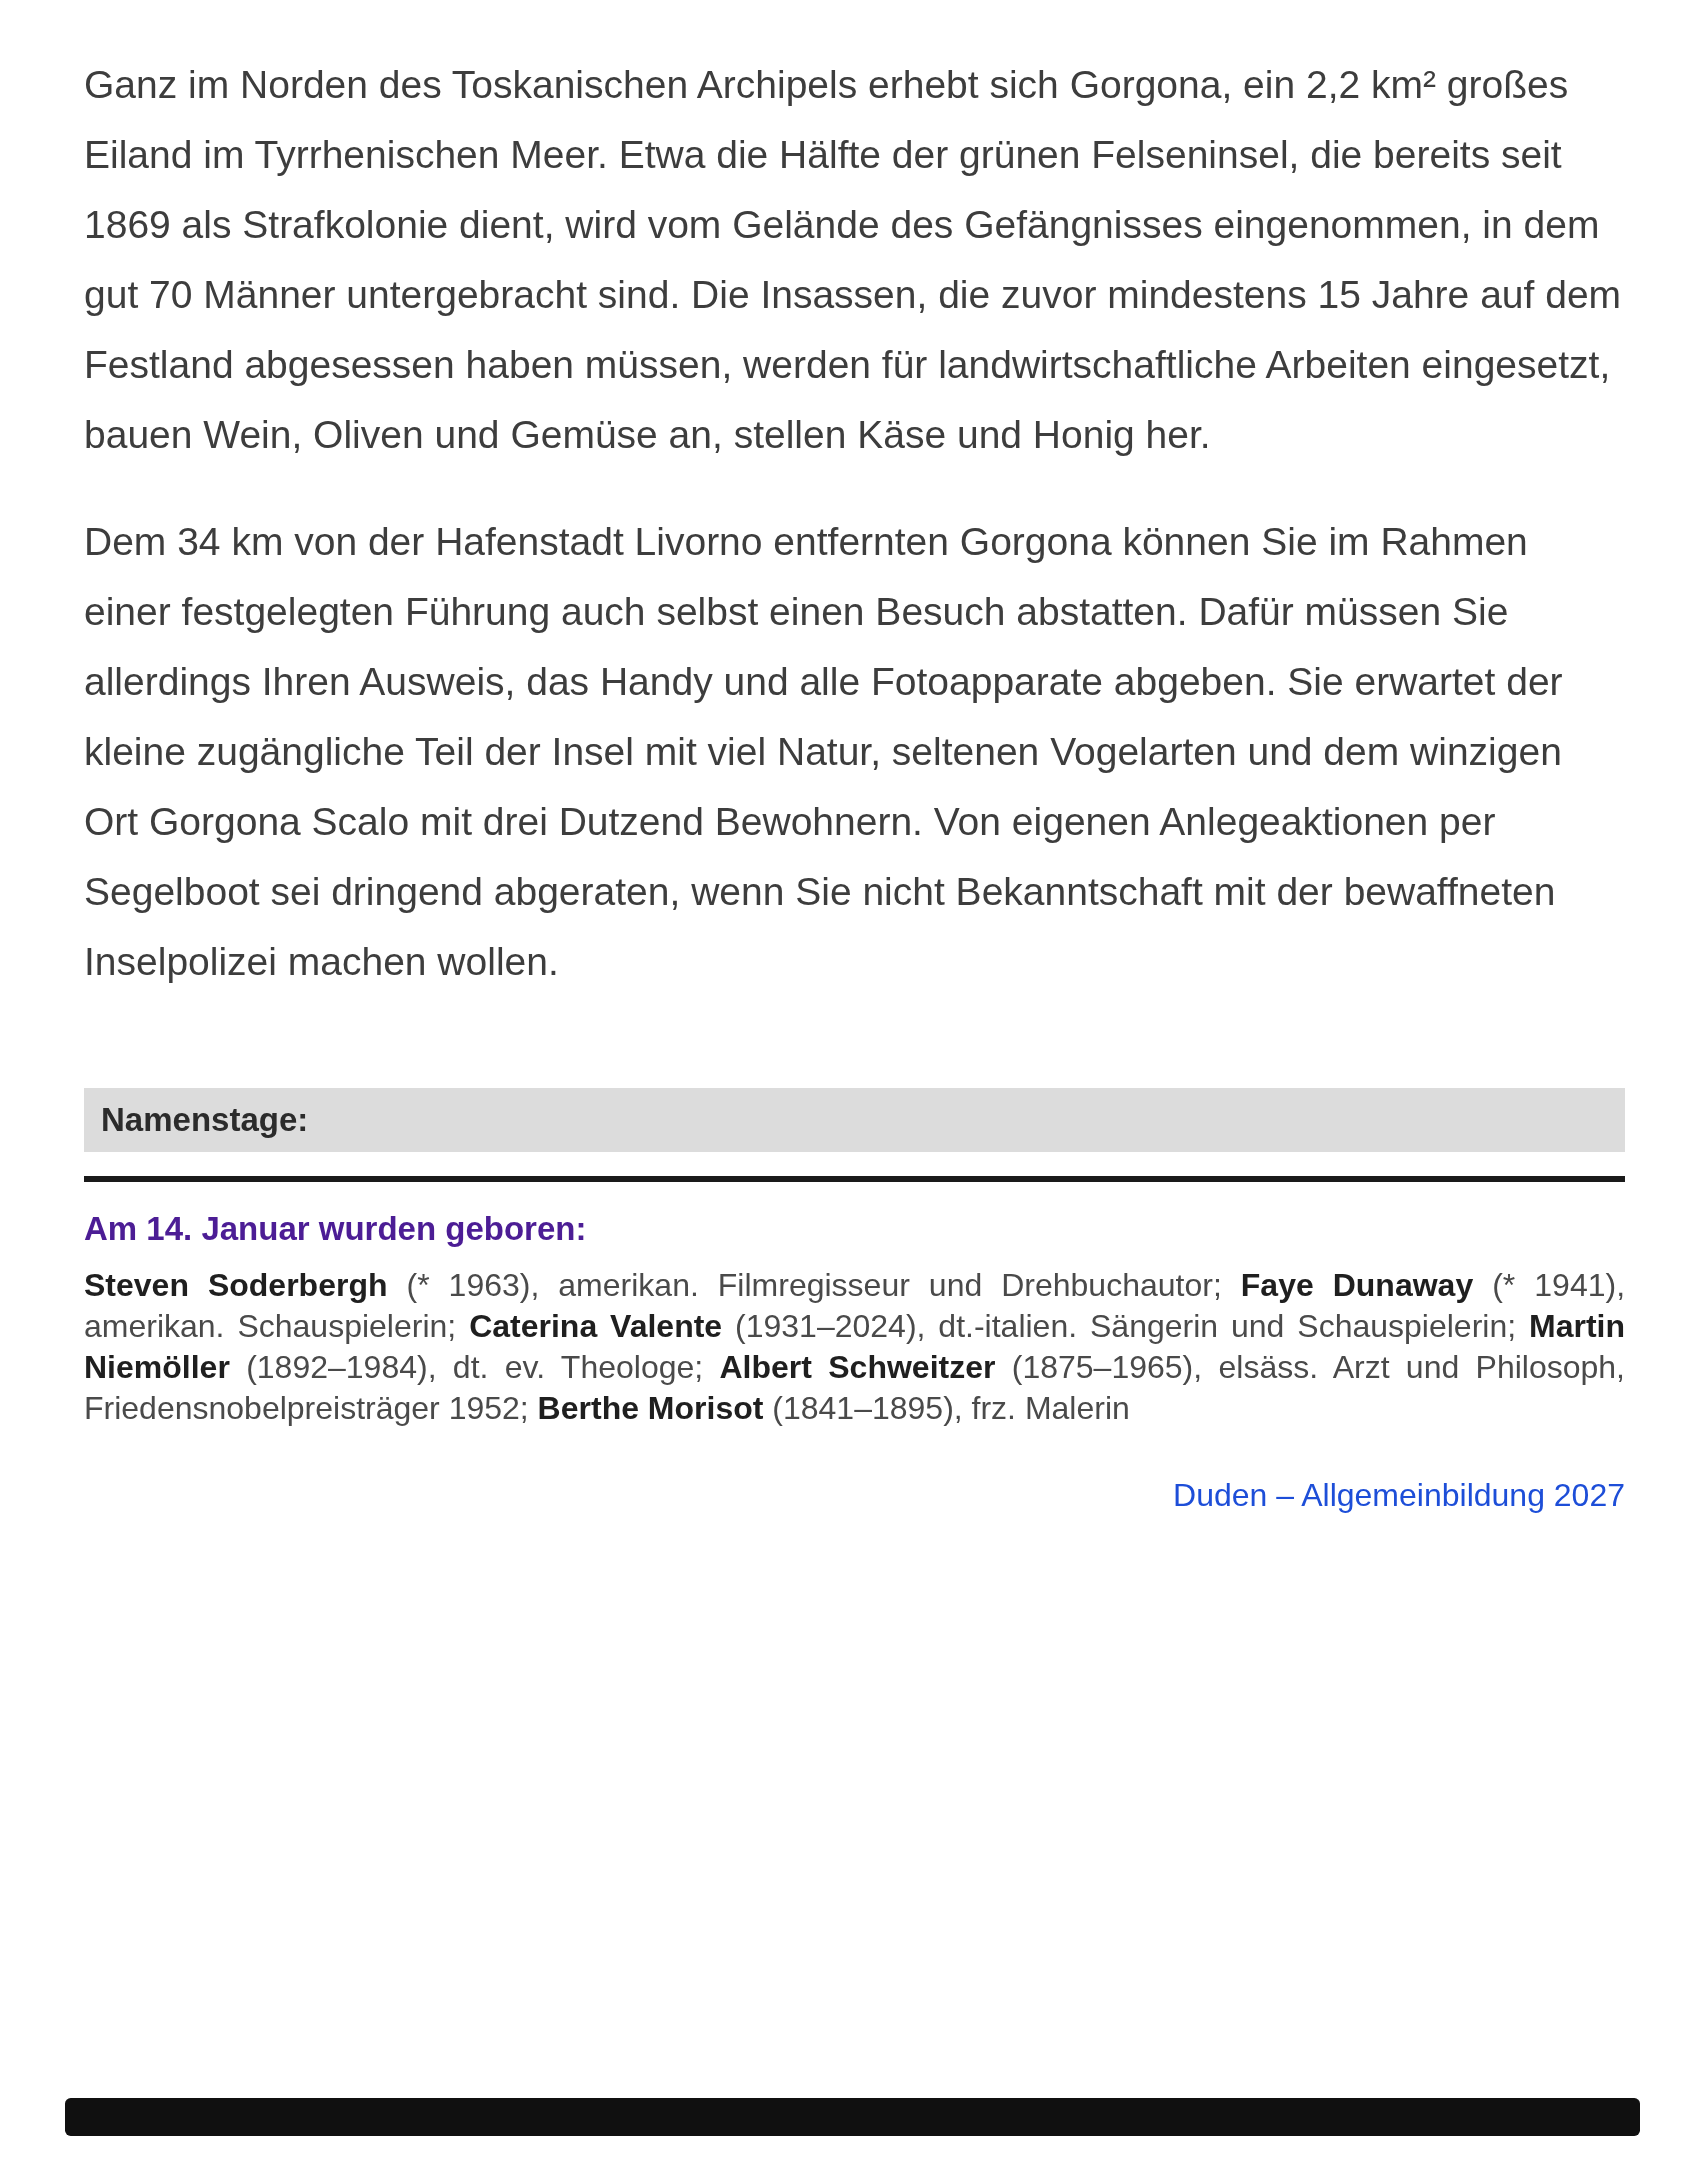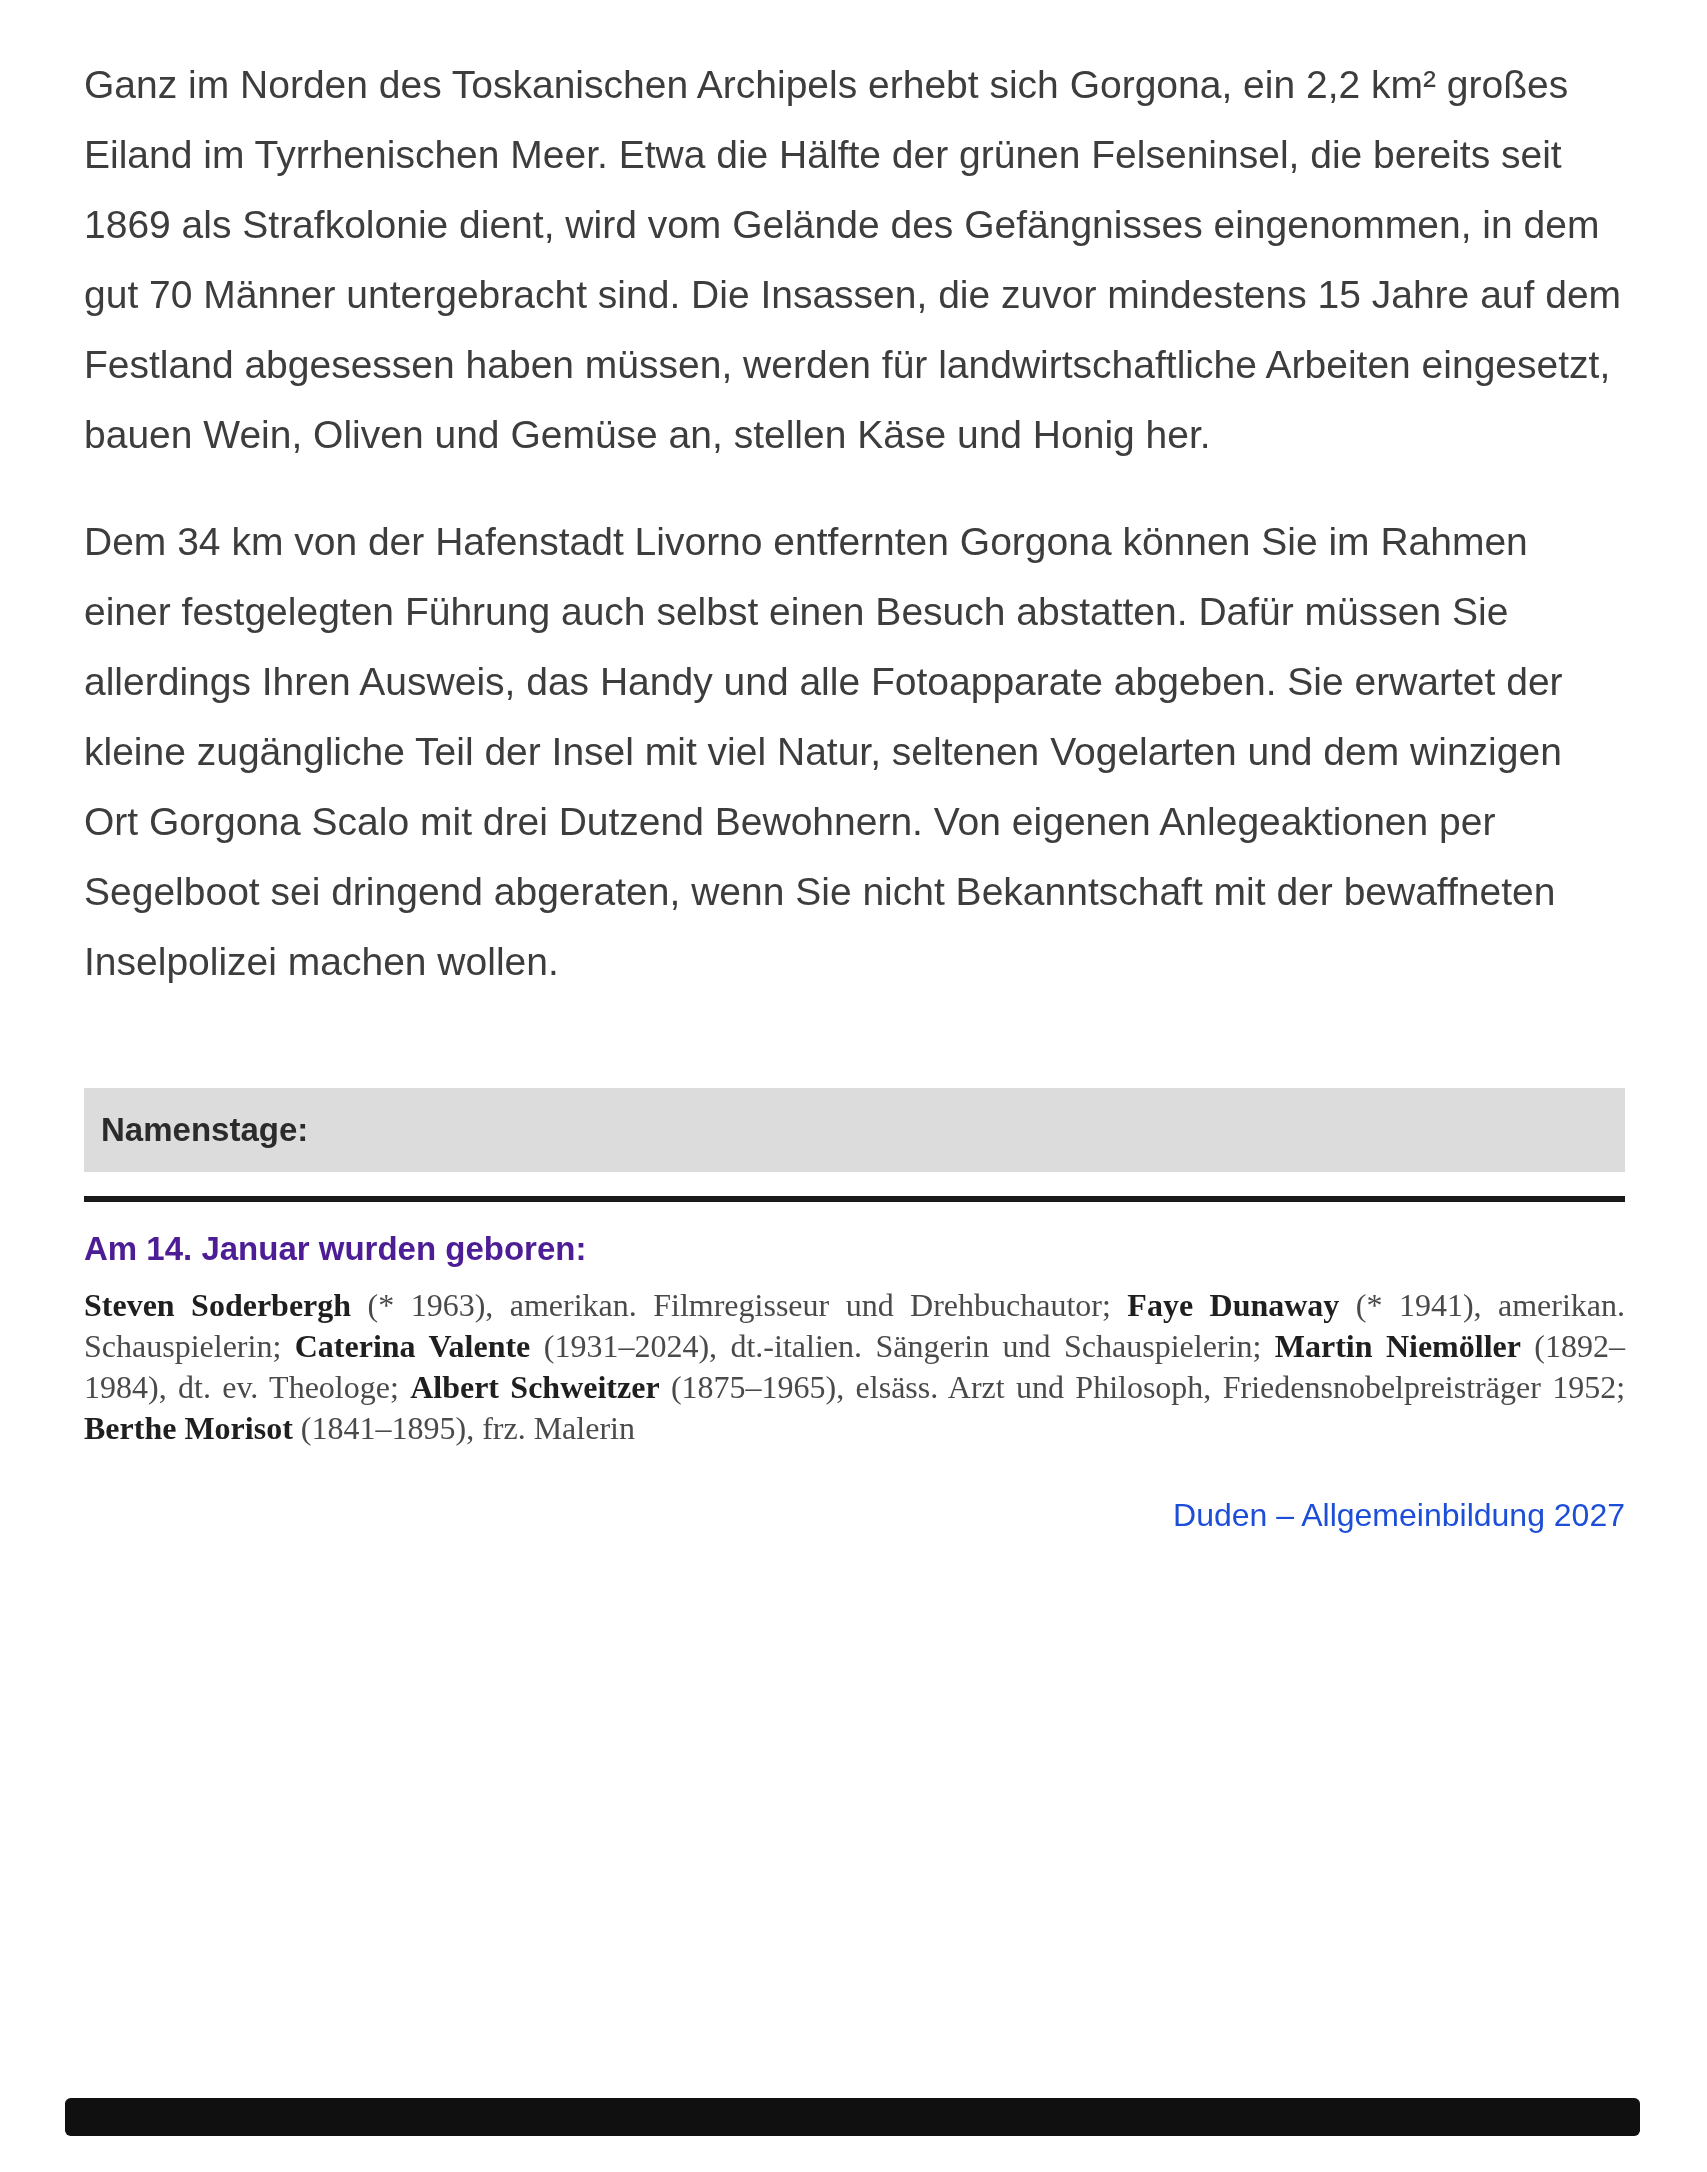--- a/index.html
+++ b/index.html
@@ -36,21 +36,21 @@
     line-height: 70px;
     color: #3d3d3d;
     text-align: left;
   }
   .namenstage-bar {
     margin-top: 91px;
     height: 56px;
     background: #dcdcdc;
     display: flex;
     align-items: center;
-    padding: 14px 17px;
+    padding: 4px 17px;
     font-size: 33px;
   }
   .nt-label {
     font-weight: bold;
     color: #2b2b2b;
     margin-right: 15.7px;
     white-space: nowrap;
   }
   .nt-names {
     color: #555555;
@@ -66,21 +66,20 @@
     line-height: 40px;
     font-weight: bold;
     color: #4c1d95;
   }
   .born-par {
     margin: 15.7px 0 0 0;
     font-size: 32px;
     line-height: 41px;
     color: #4a4a4a;
     text-align: justify;
-    font-family: Liberation Serif, serif;
   }
   .born-name {
     font-weight: bold;
     color: #1f1f1f;
   }
   .footer-credit {
     margin-top: 46px;
     font-size: 32px;
     line-height: 40px;
     color: #1d4ed8;

